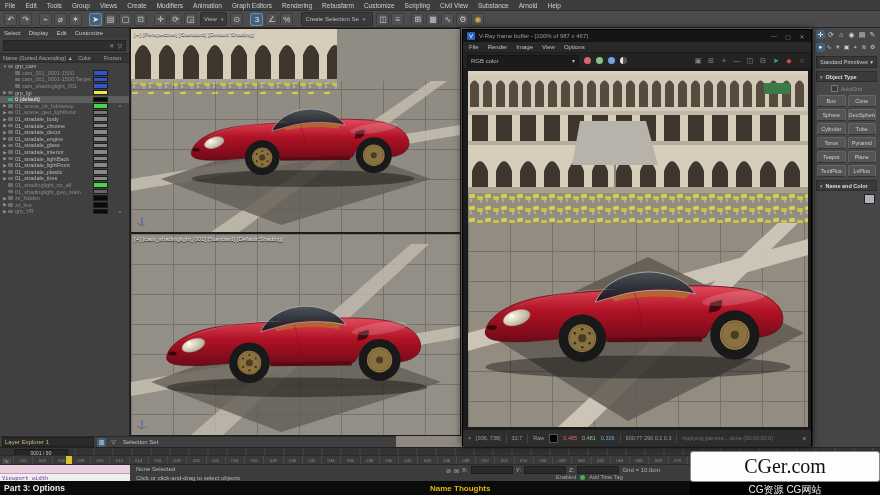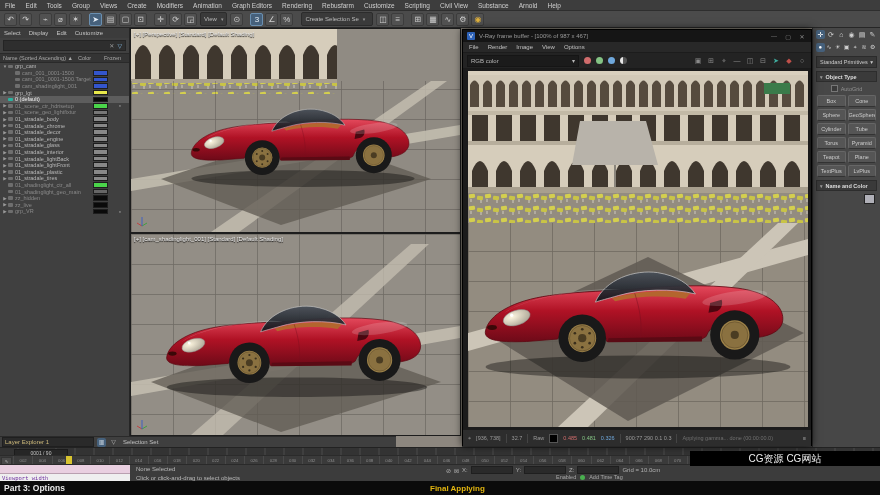--- a/index.html
+++ b/index.html
@@ -681,20 +681,23 @@
     </div>
     <div id="d2-row">
       <span>Enabled</span>
       <span class="gdot"></span>
       <span>Add Time Tag</span>
     </div>
   </div>
 
   <div id="blackbar" class="abs">
     <span id="part-label">Part 3: Options</span>
-    <span id="chapter-label">Final Applying</span>
+    <span id="chapter-label">Name Thoughts</span>
   </div>
 
   <div id="watermark" class="abs">
+    <div id="wm-box">
+      <span id="wm-site">CGer.com</span>
+    </div>
     <div id="wm-sub">CG资源 CG网站</div>
   </div>
 
 </div>
 
 </body></html>

